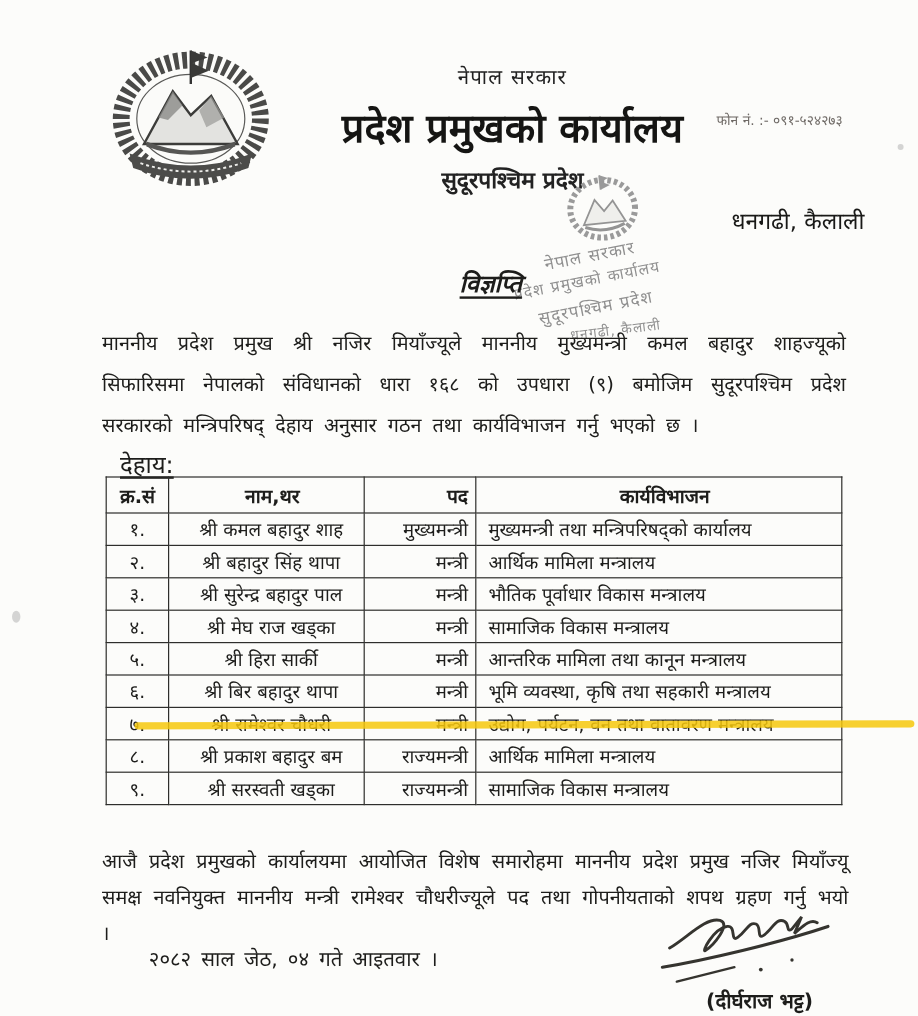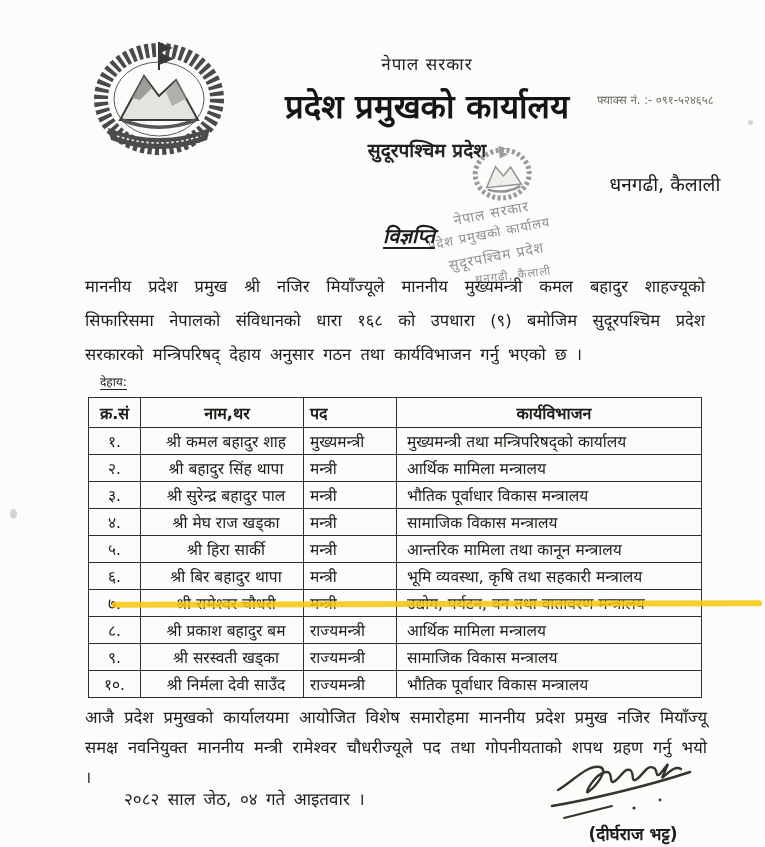--- a/index.html
+++ b/index.html
@@ -25,31 +25,31 @@
   .stamp .ln{position:absolute;white-space:nowrap;transform:rotate(-11deg);letter-spacing:1px;}
   .stamp .ln1{left:32px;top:55px;font-size:14px;}
   .stamp .ln2{left:6px;top:76px;font-size:13px;}
   .stamp .ln3{left:27px;top:98px;font-size:14px;}
   .stamp .ln4{left:54px;top:119px;font-size:11.5px;transform:rotate(-7deg);}
   .stamp svg{position:absolute;left:46px;top:-10px;transform:rotate(-6deg);}
 
   
   .notice-title{left:383px;top:222px;font-size:20px;font-weight:bold;text-decoration:underline;text-underline-offset:4px;font-style:italic;}
   .body-par{left:85px;top:270px;width:620px;font-size:16.5px;line-height:34px;text-align:justify;word-spacing:4px;}
-  .dehaya{left:100px;top:373px;font-size:12px;text-decoration:underline;text-underline-offset:3px;}
+  .dehaya{left:100px;top:373px;font-size:20px;text-decoration:underline;text-underline-offset:3px;}
 
   
   .tbl-wrap{left:88px;top:397px;width:614px;}
   table{border-collapse:collapse;width:100%;table-layout:fixed;}
   th,td{border:1.4px solid #2e2e2c;padding:0 6px;font-size:15.5px;overflow:hidden;white-space:nowrap;}
   th{height:29px;font-weight:bold;font-size:16px;}
   td{height:26px;}
   .c-sn{width:52px;text-align:center;}
   .c-name{width:160px;text-align:center;padding-left:14px;}
-  .c-post{width:92px;text-align:left;}
+  .c-post{width:92px;text-align:right;}
   .c-portfolio{text-align:left;padding-left:10px;margin-left:24px;}
   th.c-name,th.c-portfolio{text-align:center;padding-left:16px;}
   .highlight-line{left:112px;top:601px;width:650px;height:6px;background:#f6c80c;border-radius:3px;opacity:.85;transform:rotate(-.15deg);}
 
   
   .closing-par{left:85px;top:703px;width:622px;font-size:16.5px;line-height:30px;text-align:justify;word-spacing:4px;}
   .date-line{left:85px;top:787px;font-size:17px;word-spacing:3px;margin-left:39px;}
   .signature{left:548px;top:756px;width:170px;height:68px;}
   .signatory{left:548px;top:822px;width:170px;text-align:center;font-size:17px;font-weight:bold;}
 
@@ -78,21 +78,21 @@
   </svg>
 </div>
 
 <div class="abs head-center">
   <div class="govt-line">नेपाल सरकार</div>
   <div class="office-title">प्रदेश प्रमुखको कार्यालय</div>
   <div class="province-line">सुदूरपश्चिम प्रदेश</div>
 </div>
 
 <div class="abs contact">
-  <div>फ्याक्स नं. :- ०९१-५२४६५८</div>
+  <div>फोन नं.    :- ०९१-५२४२७३</div>
 </div>
 
 <div class="abs location">धनगढी, कैलाली</div>
 
 <div class="abs stamp">
   <svg width="70" height="68" viewBox="0 0 70 68">
     <ellipse cx="35" cy="36" rx="27" ry="24" fill="none" stroke="#9a9a9a" stroke-width="5" stroke-dasharray="3 2.5"></ellipse>
     <line x1="35" y1="20" x2="35" y2="8" stroke="#9a9a9a" stroke-width="1.5"></line>
     <path d="M35 8 L42 11 L35 14 Z M35 13 L43 17 L35 20 Z" fill="#9a9a9a"></path>
     <path d="M18 48 L29 28 L36 38 L44 30 L53 48 Z" fill="#efefec" stroke="#949494" stroke-width="1.5"></path>
@@ -174,26 +174,20 @@
     <td class="c-name">श्री प्रकाश बहादुर बम</td>
     <td class="c-post">राज्यमन्त्री</td>
     <td class="c-portfolio">आर्थिक मामिला मन्त्रालय</td>
   </tr>
         <tr>
     <td class="c-sn">९.</td>
     <td class="c-name">श्री सरस्वती खड्का</td>
     <td class="c-post">राज्यमन्त्री</td>
     <td class="c-portfolio">सामाजिक विकास मन्त्रालय</td>
   </tr>
-        <tr>
-    <td class="c-sn">१०.</td>
-    <td class="c-name">श्री निर्मला देवी साउँद</td>
-    <td class="c-post">राज्यमन्त्री</td>
-    <td class="c-portfolio">भौतिक पूर्वाधार विकास मन्त्रालय</td>
-  </tr>
       </tbody>
   </table>
 </div>
 
 <div class="abs highlight-line"></div>
 
 <div class="abs closing-par">आजै प्रदेश प्रमुखको कार्यालयमा आयोजित विशेष समारोहमा माननीय प्रदेश प्रमुख नजिर मियाँज्यू समक्ष नवनियुक्त माननीय मन्त्री रामेश्वर चौधरीज्यूले पद तथा गोपनीयताको शपथ ग्रहण गर्नु भयो ।</div>
 
 <div class="abs date-line">२०८२ साल जेठ, ०४ गते आइतवार ।</div>
 

